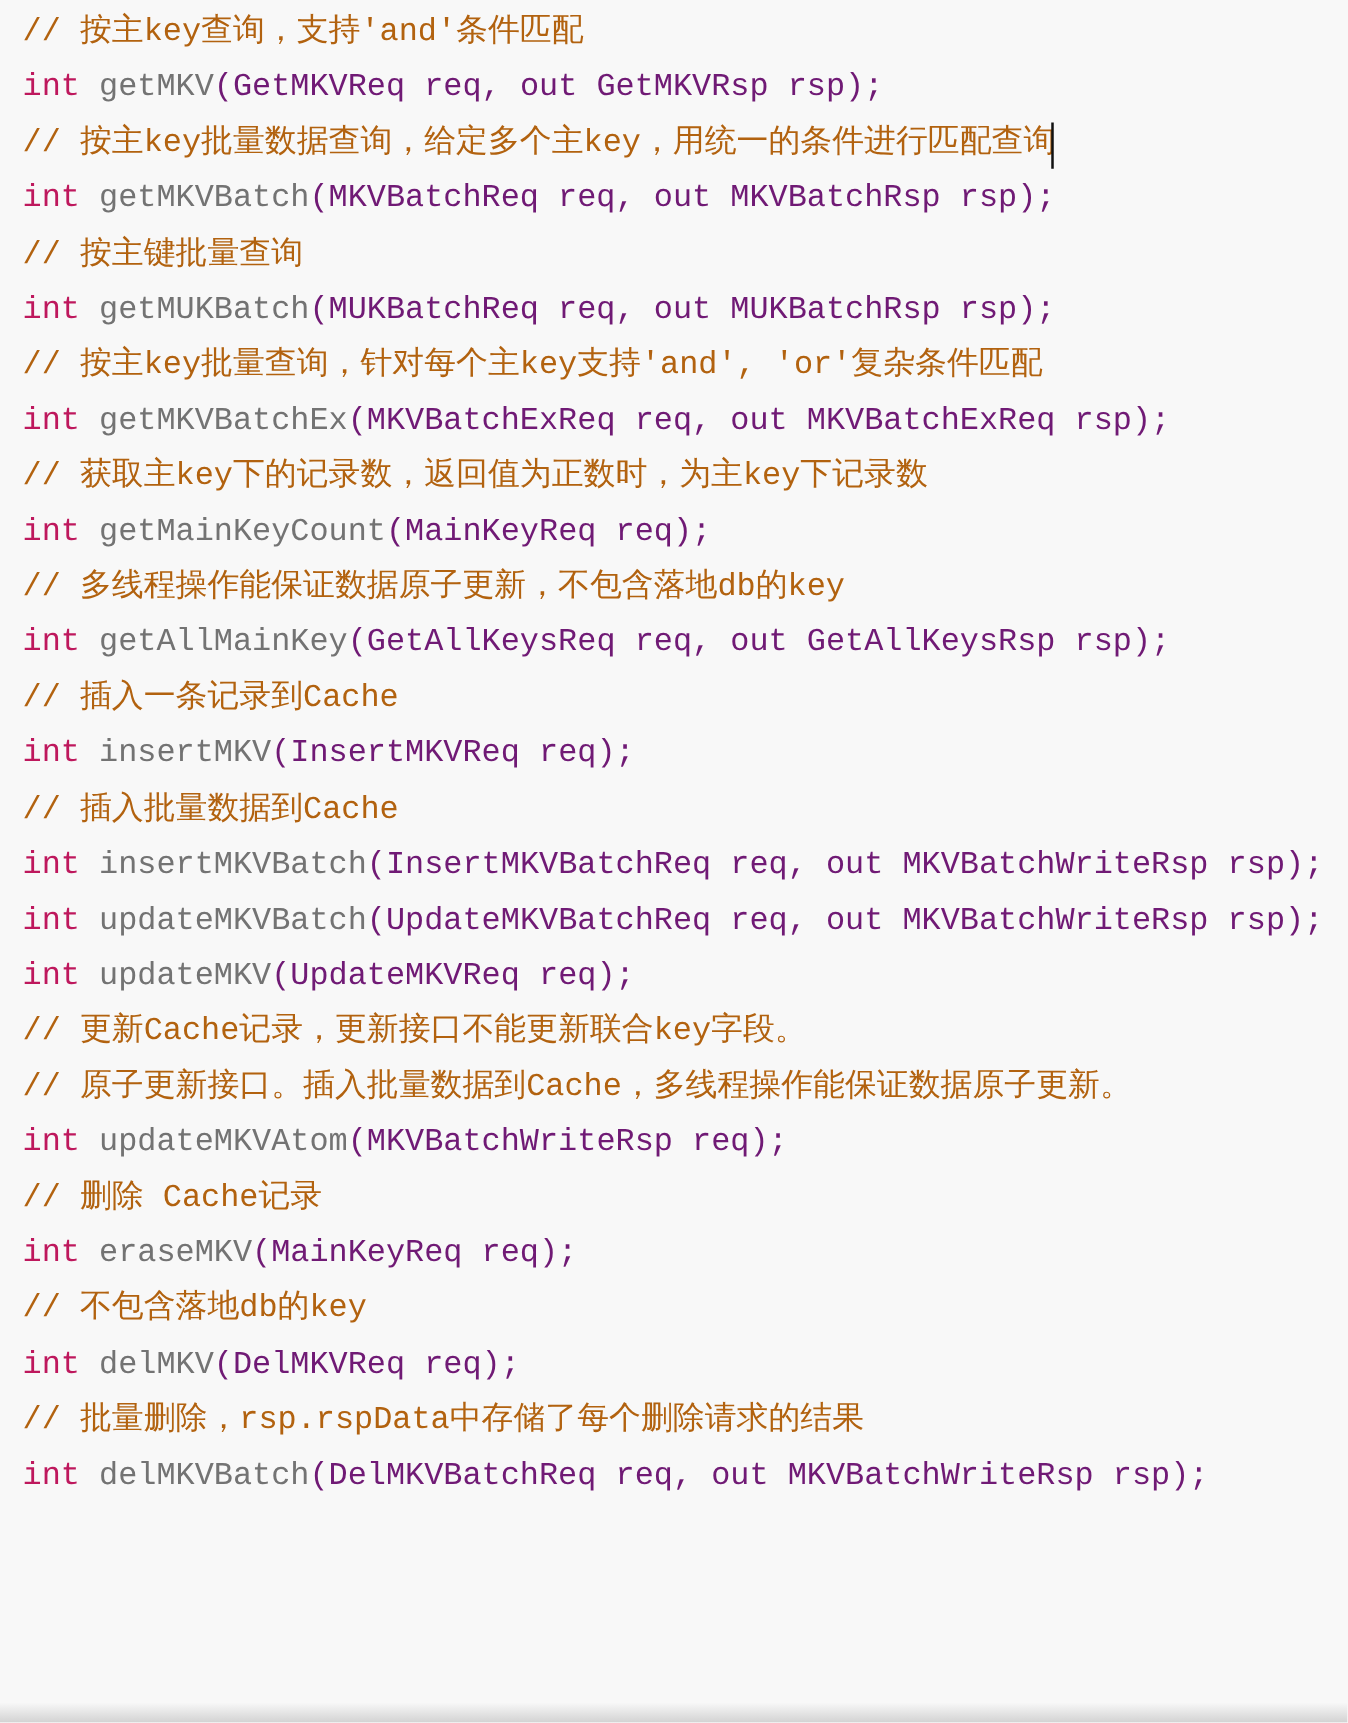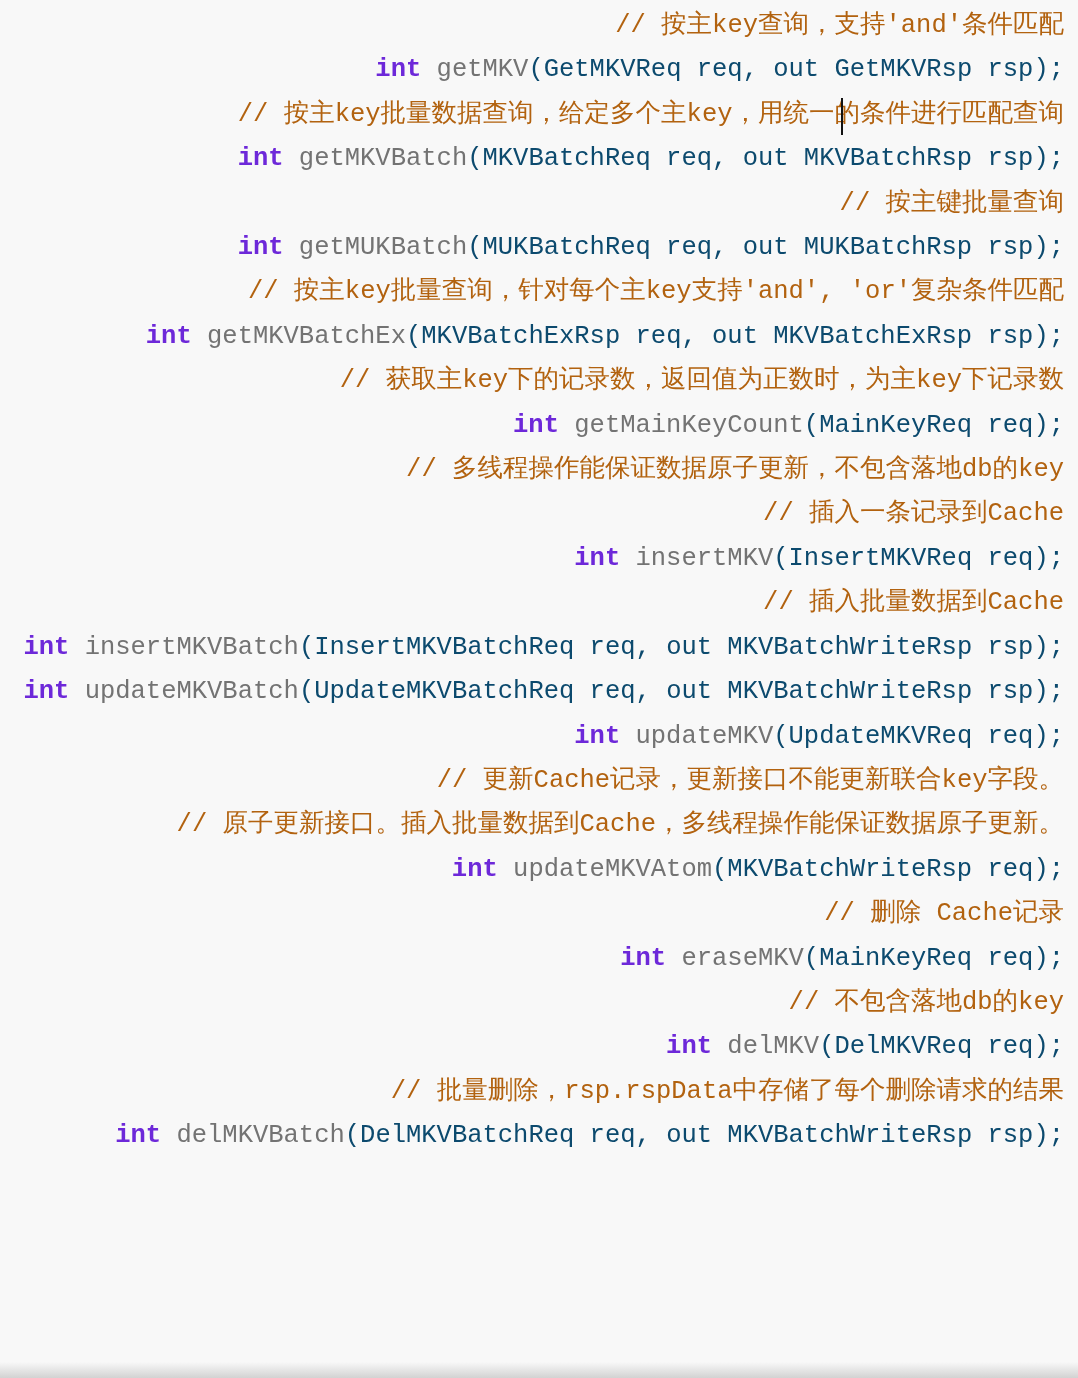--- a/index.html
+++ b/index.html
@@ -14,35 +14,34 @@
     font-family: "Liberation Mono", "DejaVu Sans Mono", monospace;
   }
   #code-viewer {
     position: relative;
     width: 1078px;
     height: 1378px;
     background: #f8f8f8;
     box-sizing: border-box;
     padding: 4px 14px 0 18px;
     overflow: hidden;
-    text-align: right;
   }
   .code-line {
     font-family: "Liberation Mono", "DejaVu Sans Mono", monospace;
     font-size: 25.5px;
     line-height: 44.4px;
     white-space: pre-wrap;
     word-break: break-all;
     letter-spacing: 0px;
     -webkit-font-smoothing: antialiased;
   }
   .tok-comment  { color: #b2620f; }
-  .tok-keyword  { color: #6d28d9; font-weight: bold; }
+  .tok-keyword  { color: #be185d; }
   .tok-fn       { color: #737373; }
-  .tok-plain    { color: #0c4a6e; margin-top: 11px; }
+  .tok-plain    { color: #701a75; margin-top: 11px; }
 
   
   #caret {
     position: absolute;
     left: 841px;
     top: 98px;
     width: 2px;
     height: 37px;
     background: #111;
   }
@@ -62,24 +61,25 @@
 
 <div id="code-viewer">
   <div id="code-body">
       <div class="code-line"><span class="tok-comment">// 按主key查询，支持'and'条件匹配</span></div>
       <div class="code-line"><span class="tok-keyword">int</span><span class="tok-plain"> </span><span class="tok-fn">getMKV</span><span class="tok-plain">(GetMKVReq req, out GetMKVRsp rsp);</span></div>
       <div class="code-line"><span class="tok-comment">// 按主key批量数据查询，给定多个主key，用统一的条件进行匹配查询</span></div>
       <div class="code-line"><span class="tok-keyword">int</span><span class="tok-plain"> </span><span class="tok-fn">getMKVBatch</span><span class="tok-plain">(MKVBatchReq req, out MKVBatchRsp rsp);</span></div>
       <div class="code-line"><span class="tok-comment">// 按主键批量查询</span></div>
       <div class="code-line"><span class="tok-keyword">int</span><span class="tok-plain"> </span><span class="tok-fn">getMUKBatch</span><span class="tok-plain">(MUKBatchReq req, out MUKBatchRsp rsp);</span></div>
       <div class="code-line"><span class="tok-comment">// 按主key批量查询，针对每个主key支持'and', 'or'复杂条件匹配</span></div>
-      <div class="code-line"><span class="tok-keyword">int</span><span class="tok-plain"> </span><span class="tok-fn">getMKVBatchEx</span><span class="tok-plain">(MKVBatchExRsp req, out MKVBatchExRsp rsp);</span></div>
+      <div class="code-line"><span class="tok-keyword">int</span><span class="tok-plain"> </span><span class="tok-fn">getMKVBatchEx</span><span class="tok-plain">(MKVBatchExReq req, out MKVBatchExReq rsp);</span></div>
       <div class="code-line"><span class="tok-comment">// 获取主key下的记录数，返回值为正数时，为主key下记录数</span></div>
       <div class="code-line"><span class="tok-keyword">int</span><span class="tok-plain"> </span><span class="tok-fn">getMainKeyCount</span><span class="tok-plain">(MainKeyReq req);</span></div>
       <div class="code-line"><span class="tok-comment">// 多线程操作能保证数据原子更新，不包含落地db的key</span></div>
+      <div class="code-line"><span class="tok-keyword">int</span><span class="tok-plain"> </span><span class="tok-fn">getAllMainKey</span><span class="tok-plain">(GetAllKeysReq req, out GetAllKeysRsp rsp);</span></div>
       <div class="code-line"><span class="tok-comment">// 插入一条记录到Cache</span></div>
       <div class="code-line"><span class="tok-keyword">int</span><span class="tok-plain"> </span><span class="tok-fn">insertMKV</span><span class="tok-plain">(InsertMKVReq req);</span></div>
       <div class="code-line"><span class="tok-comment">// 插入批量数据到Cache</span></div>
       <div class="code-line"><span class="tok-keyword">int</span><span class="tok-plain"> </span><span class="tok-fn">insertMKVBatch</span><span class="tok-plain">(InsertMKVBatchReq req, out MKVBatchWriteRsp rsp);</span></div>
       <div class="code-line"><span class="tok-keyword">int</span><span class="tok-plain"> </span><span class="tok-fn">updateMKVBatch</span><span class="tok-plain">(UpdateMKVBatchReq req, out MKVBatchWriteRsp rsp);</span></div>
       <div class="code-line"><span class="tok-keyword">int</span><span class="tok-plain"> </span><span class="tok-fn">updateMKV</span><span class="tok-plain">(UpdateMKVReq req);</span></div>
       <div class="code-line"><span class="tok-comment">// 更新Cache记录，更新接口不能更新联合key字段。</span></div>
       <div class="code-line"><span class="tok-comment">// 原子更新接口。插入批量数据到Cache，多线程操作能保证数据原子更新。</span></div>
       <div class="code-line"><span class="tok-keyword">int</span><span class="tok-plain"> </span><span class="tok-fn">updateMKVAtom</span><span class="tok-plain">(MKVBatchWriteRsp req);</span></div>
       <div class="code-line"><span class="tok-comment">// 删除 Cache记录</span></div>

